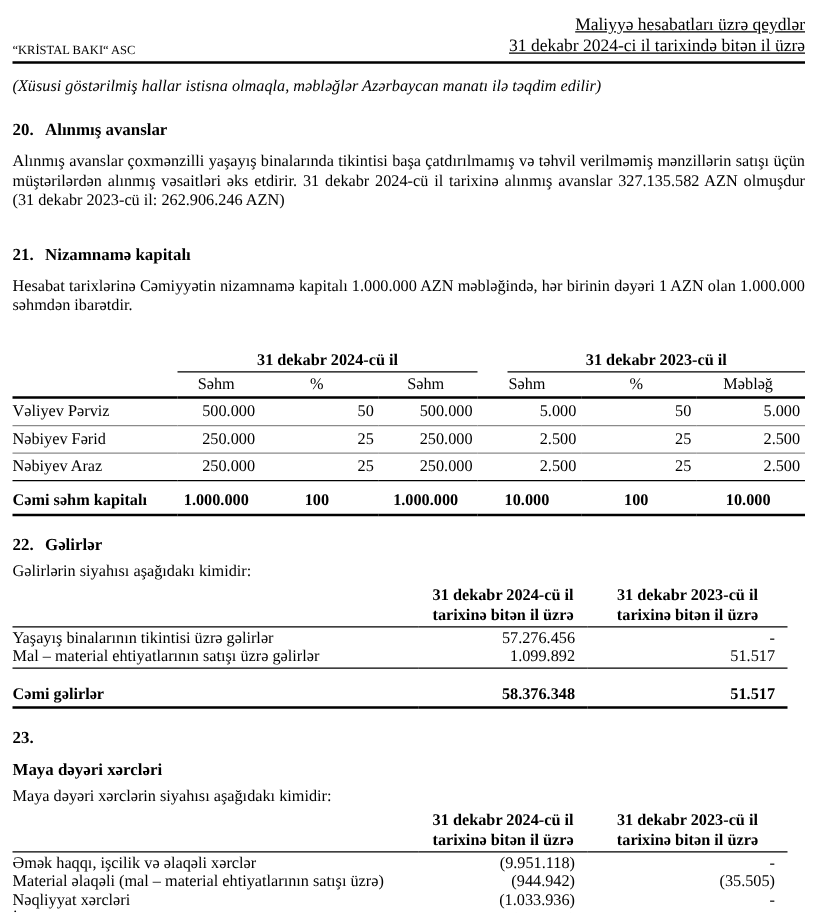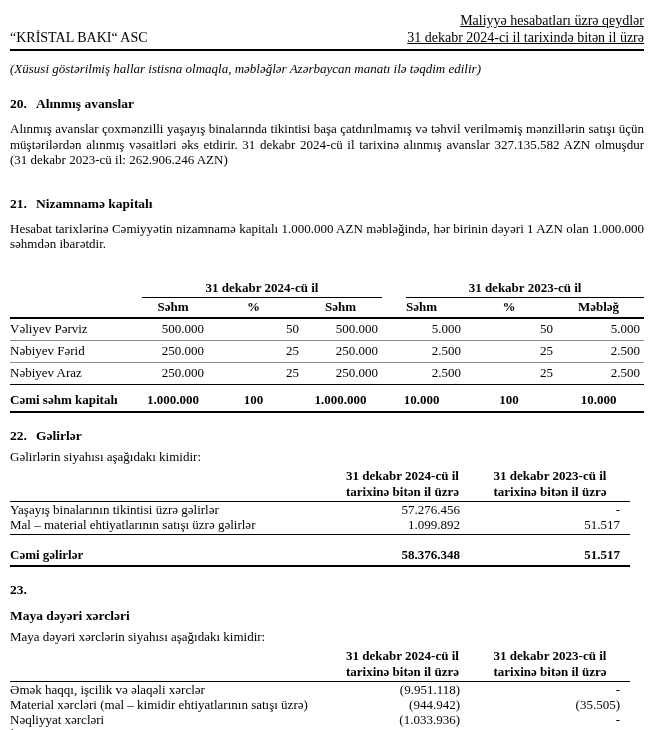--- a/index.html
+++ b/index.html
@@ -14,21 +14,21 @@
     overflow: hidden;
     position: relative;
   }
 
   
   .doc-header {
     display: flex; justify-content: space-between; align-items: flex-end;
     border-bottom: 2px solid #000;
     padding-bottom: 3px;
   }
-  .company { font-size: 14px; white-space: nowrap; }
+  .company { font-size: 10px; white-space: nowrap; }
   .hdr-right { text-align: right; font-size: 14px; line-height: 17px; text-decoration: underline; }
 
   .disclaimer {
     margin-top: 10px;
     font-style: italic;
     font-size: 13px;
   }
 
   
   .sec-h { display: flex; font-weight: bold; font-size: 13.5px; }
@@ -53,21 +53,21 @@
 
   
   .t21 { width: 634px; margin-top: 29px; }
   .t21 .grp-th { padding: 0; }
   .grpline {
     font-weight: bold; text-align: center;
     border-bottom: 1.5px solid #000;
     padding-bottom: 2px;
   }
   .grpline.grp2 { margin-left: 24px; }
-  .t21 .sub th { border-bottom: 2px solid #000; text-align: center; padding: 2px 4px 3px 0; font-weight: bold; }
+  .t21 .sub th { border-bottom: 2px solid #000; text-align: center; padding: 2px 4px 3px 0; font-weight: normal; }
   .t21 .sub th.lbl { text-align: left; }
   .t21 .drow td { border-bottom: 1px solid #8a8a8a; padding: 3px 0 4px 0; height: 18px; }
   .t21 .drow td.num-cell { padding-right: 4px; }
   .t21 .drow.last td { border-bottom: 1.5px solid #000; }
   .t21 .total td {
     font-weight: bold;
     padding: 8px 0 4px 0;
     border-bottom: 2px solid #000;
   }
   .t21 .total td.num-cell { padding-right: 4px; text-align: center; }
@@ -252,21 +252,21 @@
         </th>
       </tr>
     </thead>
     <tbody>
       <tr>
         <td>Əmək haqqı, işcilik və əlaqəli xərclər</td>
         <td class="num-cell">(9.951.118)</td>
         <td class="num-cell">-</td>
       </tr>
       <tr>
-        <td>Material xərcləri (mal – kimidir ehtiyatlarının satışı üzrə)</td>
+        <td>Material əlaqəli (mal – material ehtiyatlarının satışı üzrə)</td>
         <td class="num-cell">(944.942)</td>
         <td class="num-cell">(35.505)</td>
       </tr>
       <tr>
         <td>Nəqliyyat xərcləri</td>
         <td class="num-cell">(1.033.936)</td>
         <td class="num-cell">-</td>
       </tr>
       <tr>
         <td>İcarə xərci</td>

